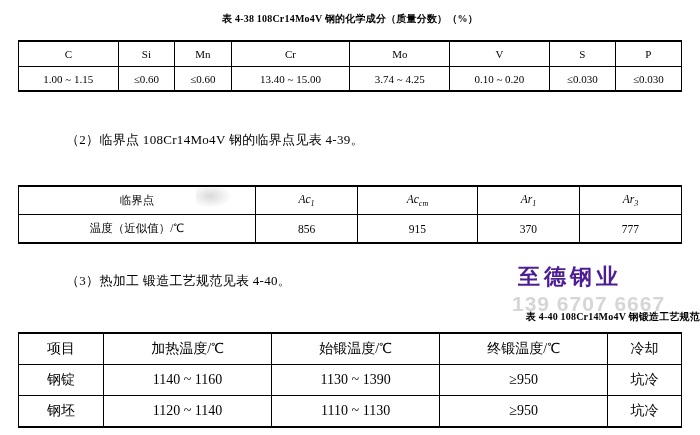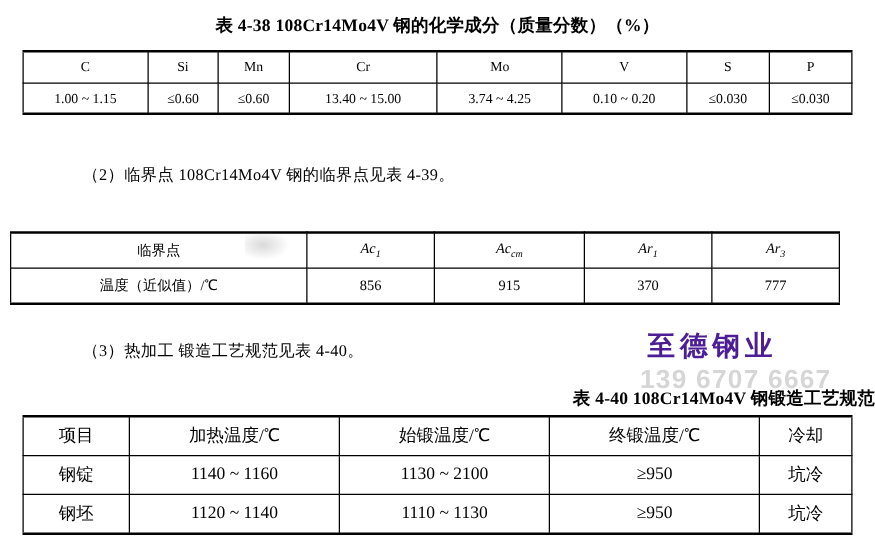--- a/index.html
+++ b/index.html
@@ -34,21 +34,21 @@
     padding: 2px 3px;
     white-space: nowrap;
   }
   table.doc.outer-thick {
     border-top: 2px solid #000;
     border-bottom: 2px solid #000;
   }
 
   .tbl-caption {
     text-align: center;
-    font-size: 14px;
+    font-size: 10px;
     font-weight: bold;
     font-family: "Liberation Serif", serif;
     letter-spacing: 0.2px;
   }
 
   .para {
     font-size: 13px;
     letter-spacing: 0.3px;
     margin-left: 20px;
   }
@@ -87,21 +87,21 @@
 
   
   #cap439 {
     position: absolute;
     left: 0;
     top: 163px;
     width: 700px;
   }
   #t439-wrap {
     position: absolute;
-    left: 8px;
+    left: 18px;
     top: 185px;
   }
   #t439 {
     width: 664px;
   }
   #t439 td {
     height: 23px;
     font-size: 11.5px;
   }
   #t439 td.lbl {
@@ -250,21 +250,21 @@
         <tr>
           <td class="first">项目</td>
           <td>加热温度/℃</td>
           <td>始锻温度/℃</td>
           <td>终锻温度/℃</td>
           <td>冷却</td>
         </tr>
         <tr>
           <td class="first">钢锭</td>
           <td>1140 ~ 1160</td>
-          <td>1130 ~ 2100</td>
+          <td>1130 ~ 1390</td>
           <td>≥950</td>
           <td>坑冷</td>
         </tr>
         <tr>
           <td class="first">钢坯</td>
           <td>1120 ~ 1140</td>
           <td>1110 ~ 1130</td>
           <td>≥950</td>
           <td>坑冷</td>
         </tr>

